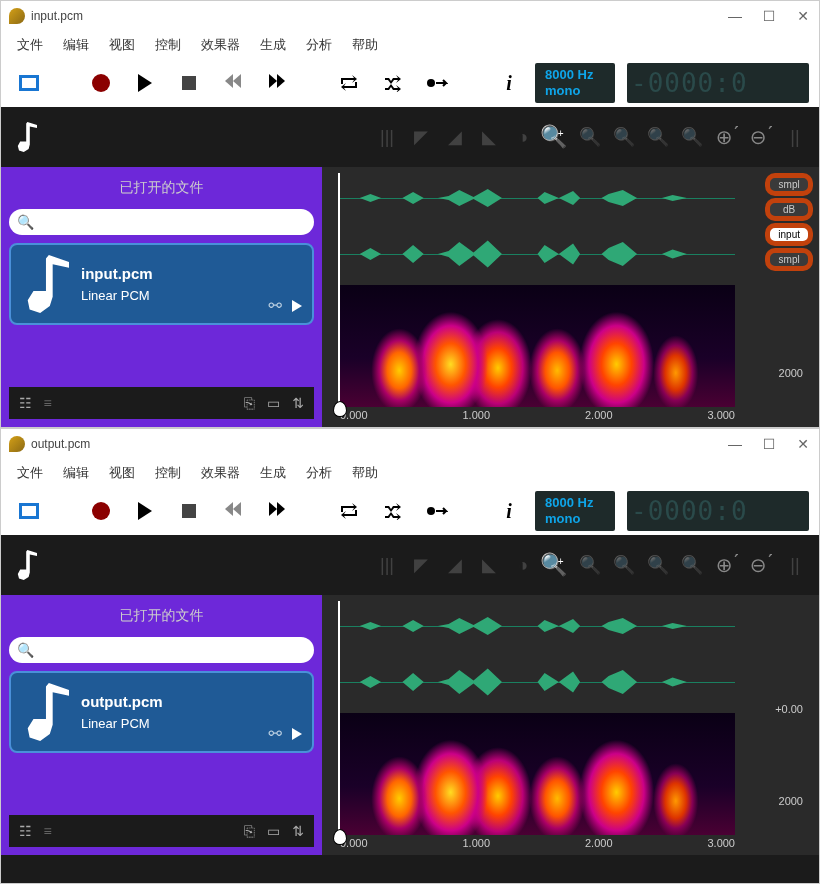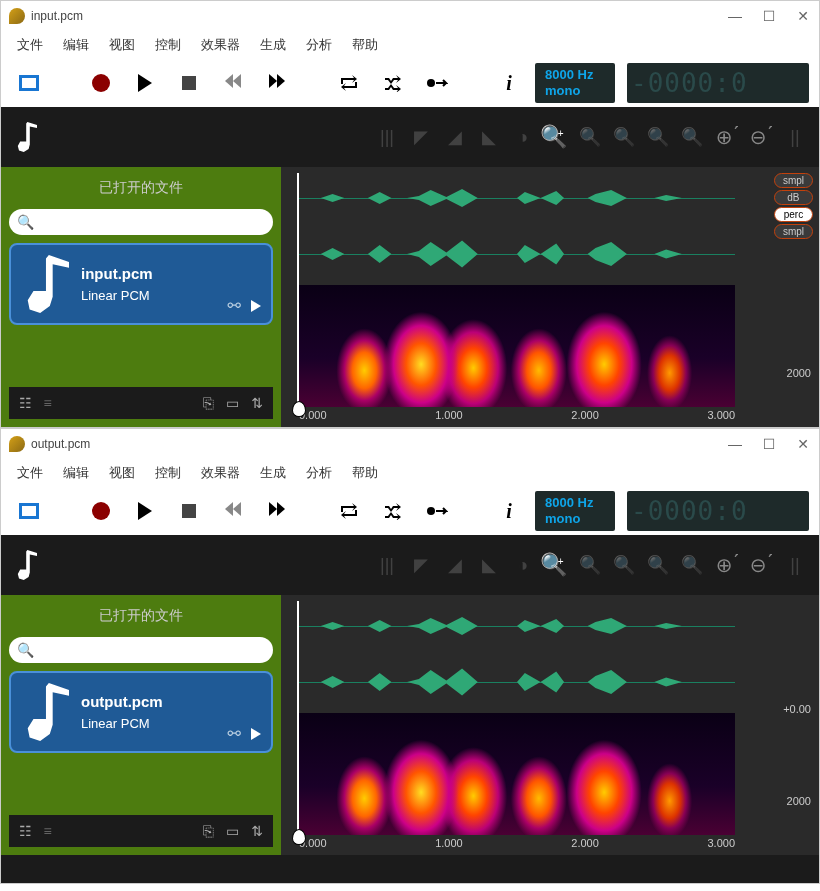--- a/index.html
+++ b/index.html
@@ -24,21 +24,21 @@
 .info-icon { font-style:italic; font-family:serif; font-size:20px; color:#000; font-weight:bold; }
 .rate-box { background:#1e2a2a; color:#0ea5e9; padding:4px 10px; font-size:13px; line-height:1.2; border-radius:2px; min-width:80px; }
 .rate-box div { font-weight:bold; }
 .counter-box { margin-left:4px; background:#1e2a2a; color:#2a4a4a; font-size:26px; font-family:monospace; padding:2px 4px; letter-spacing:1px; overflow:hidden; flex:1; height:40px; display:flex; align-items:center; border-radius:2px; }
 .darkbar { height:60px; background:#1b1b1b; display:flex; align-items:center; padding:0 12px; gap:10px; color:#888; }
 .note-icon { width:24px; height:30px; background:#fff; clip-path:polygon(60% 0,100% 10%,100% 20%,70% 15%,70% 75%,65% 90%,45% 100%,25% 95%,20% 80%,30% 65%,55% 65%,55% 5%); }
 .db-spacer { flex:1; }
 .db-ico { width:24px; height:24px; display:flex; align-items:center; justify-content:center; cursor:pointer; font-size:18px; }
 .db-ico.dim { opacity:0.35; }
 .content-row { display:flex; background:#111; height:260px; }
-.sidebar { width:280px; background:#4d7c0f; display:flex; flex-direction:column; padding:8px; gap:8px; }
+.sidebar { width:321px; background:#6d28d9; display:flex; flex-direction:column; padding:8px; gap:8px; }
 .sb-header { text-align:center; color:#ccc; font-size:14px; padding:4px 0; }
 .search-box { background:#fff; border-radius:14px; height:26px; display:flex; align-items:center; padding:0 8px; }
 .search-ico { color:#999; font-size:14px; }
 .file-card { background:#1f5a96; border:2px solid #4a90d9; border-radius:8px; padding:10px; display:flex; align-items:center; gap:12px; color:#fff; position:relative; }
 .file-note { width:48px; height:58px; position:relative; }
 .file-note::after { content:""; position:absolute; inset:0; background:#fff; clip-path:polygon(58% 0,100% 12%,100% 22%,66% 16%,66% 72%,60% 88%,40% 100%,18% 94%,14% 78%,26% 62%,52% 62%,52% 6%); }
 .file-info { flex:1; font-size:13px; line-height:1.5; }
 .file-name { font-weight:bold; font-size:15px; }
 .file-ctrls { position:absolute; right:10px; bottom:8px; display:flex; gap:10px; align-items:center; color:#b8cde0; }
 .link-ico { font-size:16px; }
@@ -57,23 +57,23 @@
  radial-gradient(ellipse 45px 65px at 40% 68%,#ffcc00,#ff4400 30%,#bb0077 55%,transparent 75%),
  radial-gradient(ellipse 40px 60px at 55% 70%,#ffbb00,#ff5500 30%,#aa0066 50%,transparent 70%),
  radial-gradient(ellipse 50px 70px at 70% 65%,#ffcc00,#ff4400 30%,#cc0088 55%,transparent 75%),
  radial-gradient(ellipse 30px 50px at 85% 72%,#ff9900,#dd3300 35%,#880055 55%,transparent 75%),
  linear-gradient(0deg,#4a0033 0%,#1a0028 40%,#0a0015 100%); }
 .playhead { position:absolute; left:16px; top:6px; bottom:18px; width:2px; background:#fff; }
 .playhead::after { content:""; position:absolute; bottom:-8px; left:-5px; width:12px; height:14px; background:#fff; border-radius:50% 50% 50% 50% / 60% 60% 40% 40%; border:1px solid #000; }
 .time-axis { height:20px; display:flex; justify-content:space-between; color:#ccc; font-size:11px; padding:2px 0 0 0; }
 .vis-scale { width:80px; background:#2a2a2a; position:relative; padding-top:56px; }
 .scale-btns { position:absolute; top:6px; right:6px; display:flex; flex-direction:column; gap:2px; }
-.scale-btn { background:#3a3a3a; color:#ccc; border:1px solid #c2410c; border-radius:10px; font-size:10px; padding:1px 8px; text-align:center; cursor:pointer; }
+.scale-btn { background:#3a3a3a; color:#ccc; border:5px solid #c2410c; border-radius:10px; font-size:10px; padding:1px 8px; text-align:center; cursor:pointer; }
 .scale-btn.active { background:#fff; color:#000; }
-.scale-label { position:absolute; right:8px; color:#ccc; font-size:11px; }
+.scale-label { position:absolute; right:16px; color:#ccc; font-size:11px; }
 .bottombar { height:28px; background:#1b1b1b; }
 svg { display:block; }
 </style>
 </head>
 <body>
 
 <div id="root">
     <div class="window">
       <div class="titlebar">
         <div class="title-icon"></div>
@@ -201,21 +201,21 @@
               <span>0.000</span>
               <span>1.000</span>
               <span>2.000</span>
               <span>3.000</span>
             </div>
           </div>
           <div class="vis-scale">
             <div class="scale-btns">
               <div class="scale-btn">smpl</div>
               <div class="scale-btn">dB</div>
-              <div class="scale-btn active">perc</div>
+              <div class="scale-btn active">input</div>
               <div class="scale-btn">smpl</div>
             </div>
             <div class="scale-label" style="bottom:48px">2000</div>
           </div>
         </div>
       </div>
     </div>
     <div class="window">
       <div class="titlebar">
         <div class="title-icon"></div>

